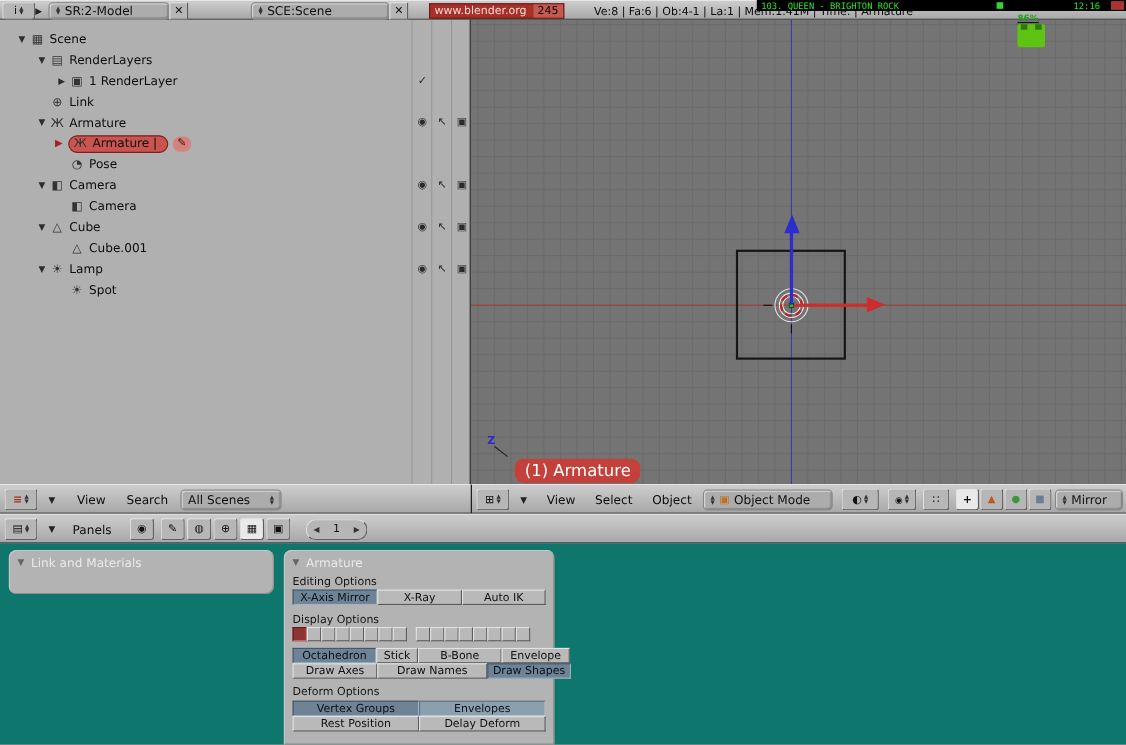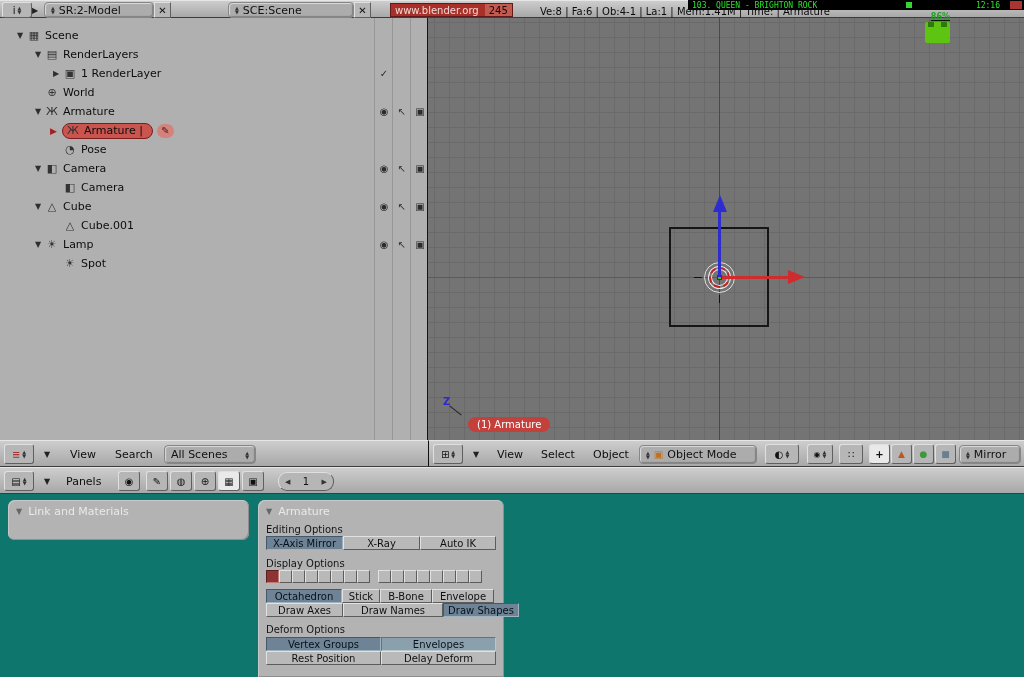--- a/index.html
+++ b/index.html
@@ -44,21 +44,21 @@
                  padding:0 4px; margin-left:6px; }
   #stats { position:absolute; left:540px; top:5px; font-size:10px; color:#0a0a0a; white-space:nowrap; }
   
   #overlaybar { position:absolute; left:688px; top:0; width:336px; height:10px; background:#000;
                 color:#27e527; font-family:"DejaVu Sans Mono","Liberation Mono",monospace; font-size:8px;
                 display:flex; align-items:center; z-index:60; }
   #overlaybar .song { margin-left:4px; }
   #overlaybar .gdot { position:absolute; right:112px; top:2px; width:6px; height:6px; background:#35d435; }
   #overlaybar .clock { position:absolute; right:24px; }
   #overlaybar .redbox { position:absolute; right:2px; top:1px; width:12px; height:8px; background:#a93430; }
-  #battery { position:absolute; left:925px; top:12px; z-index:55; text-align:right;text-decoration:underline; }
+  #battery { position:absolute; left:925px; top:12px; z-index:55; text-align:left;text-decoration:underline; }
   #battery .pct { font-size:8px; font-weight:bold; color:#1f9f1f; }
   #battery .block { width:25px; height:21px; margin:1px auto 0; background:#5ec412; border-radius:2px; position:relative; }
   #battery .block::before { content:""; position:absolute; left:3px; top:0; width:6px; height:5px; background:#2e7a08; }
   #battery .block::after  { content:""; position:absolute; right:3px; top:0; width:6px; height:5px; background:#2e7a08; }
   
   #outliner { position:absolute; left:0; top:18px; width:428px; height:422px; background:#b0b0b0;
               border-right:1px solid #151515; overflow:hidden; }
   .ocol { position:absolute; top:0; bottom:0; width:1px; background:#979797; }
   .trow { position:absolute; left:0; right:0; height:19px; display:flex; align-items:center; }
   .ind { display:inline-block; height:1px; }
@@ -90,21 +90,21 @@
                 background:#4db12f; border:1px solid #1c4d12; }
   .shaft-z { position:absolute; left:290px; top:193px; width:3px; height:66px; background:#2d2dcf; }
   .head-z  { position:absolute; left:285px; top:177px; width:0; height:0;
              border-left:7px solid transparent; border-right:7px solid transparent; border-bottom:17px solid #2d2dcf; }
   .shaft-x { position:absolute; left:294px; top:258px; width:66px; height:3px; background:#cf2d2d; }
   .head-x  { position:absolute; left:360px; top:252px; width:0; height:0;
              border-top:7px solid transparent; border-bottom:7px solid transparent; border-left:17px solid #cf2d2d; }
   .z-ind { position:absolute; left:15px; top:378px; color:#2a2ace; font-size:10px; font-weight:bold; }
   .z-line { position:absolute; left:20px; top:392px; width:15px; height:1px; background:#222; transform:rotate(38deg); }
   .active-label { position:absolute; left:40px; top:399px; background:#c4403a; color:#fff;
-                  font-size:10px; padding:2px 9px; border-radius:8px; }
+                  font-size:15px; padding:2px 9px; border-radius:8px; }
   
   #oheader { left:0; top:440px; width:428px; height:27px; }
   #vheader { left:428px; top:440px; width:596px; height:27px; border-left:1px solid #111; }
   #bheader { left:0; top:467px; width:1024px; height:27px; }
   #oheader .etype, #vheader .etype, #bheader .etype { top:3px; left:4px; }
   #oheader .coltri, #vheader .coltri, #bheader .coltri { top:9px; }
   #oheader .menu, #vheader .menu, #bheader .menu { top:7px; }
   .red-glyph { color:#a23333; font-weight:bold; }
   #mode-dd .micon { font-size:10px; color:#c07020; }
   .manipbtn { width:21px; }
@@ -209,21 +209,21 @@
       <span class="ind" style="width:50px"></span>
         <span class="exp closed"></span>
       <span class="ticon">▣</span>
       <span class="tlabel">1 RenderLayer</span>
       <span class="ricon" style="left:377px">✓</span>
     </div>
     <div class="trow" style="top:65px">
       <span class="ind" style="width:32px"></span>
         <span class="exp none"></span>
       <span class="ticon">⊕</span>
-      <span class="tlabel">World</span>
+      <span class="tlabel">Link</span>
     </div>
     <div class="trow" style="top:84px">
       <span class="ind" style="width:32px"></span>
         <span class="exp open"></span>
       <span class="ticon">Ж</span>
       <span class="tlabel">Armature</span>
       <span class="ricon" style="left:377px">◉</span>
       <span class="ricon" style="left:395px">↖</span>
       <span class="ricon" style="left:413px">▣</span>
     </div>
@@ -446,21 +446,21 @@
         <div class="layerbtn"></div>
       </div>
 
       <div class="brow" style="left:8px;top:89px">
         <div class="tbtn on" style="width:76px">
             <span>Octahedron</span>
           </div>
         <div class="tbtn" style="width:38px">
             <span>Stick</span>
           </div>
-        <div class="tbtn" style="width:52px">
+        <div class="tbtn" style="width:76px">
             <span>B-Bone</span>
           </div>
         <div class="tbtn" style="width:62px">
             <span>Envelope</span>
           </div>
       </div>
       <div class="brow" style="left:8px;top:103px">
         <div class="tbtn" style="width:77px">
             <span>Draw Axes</span>
           </div>

